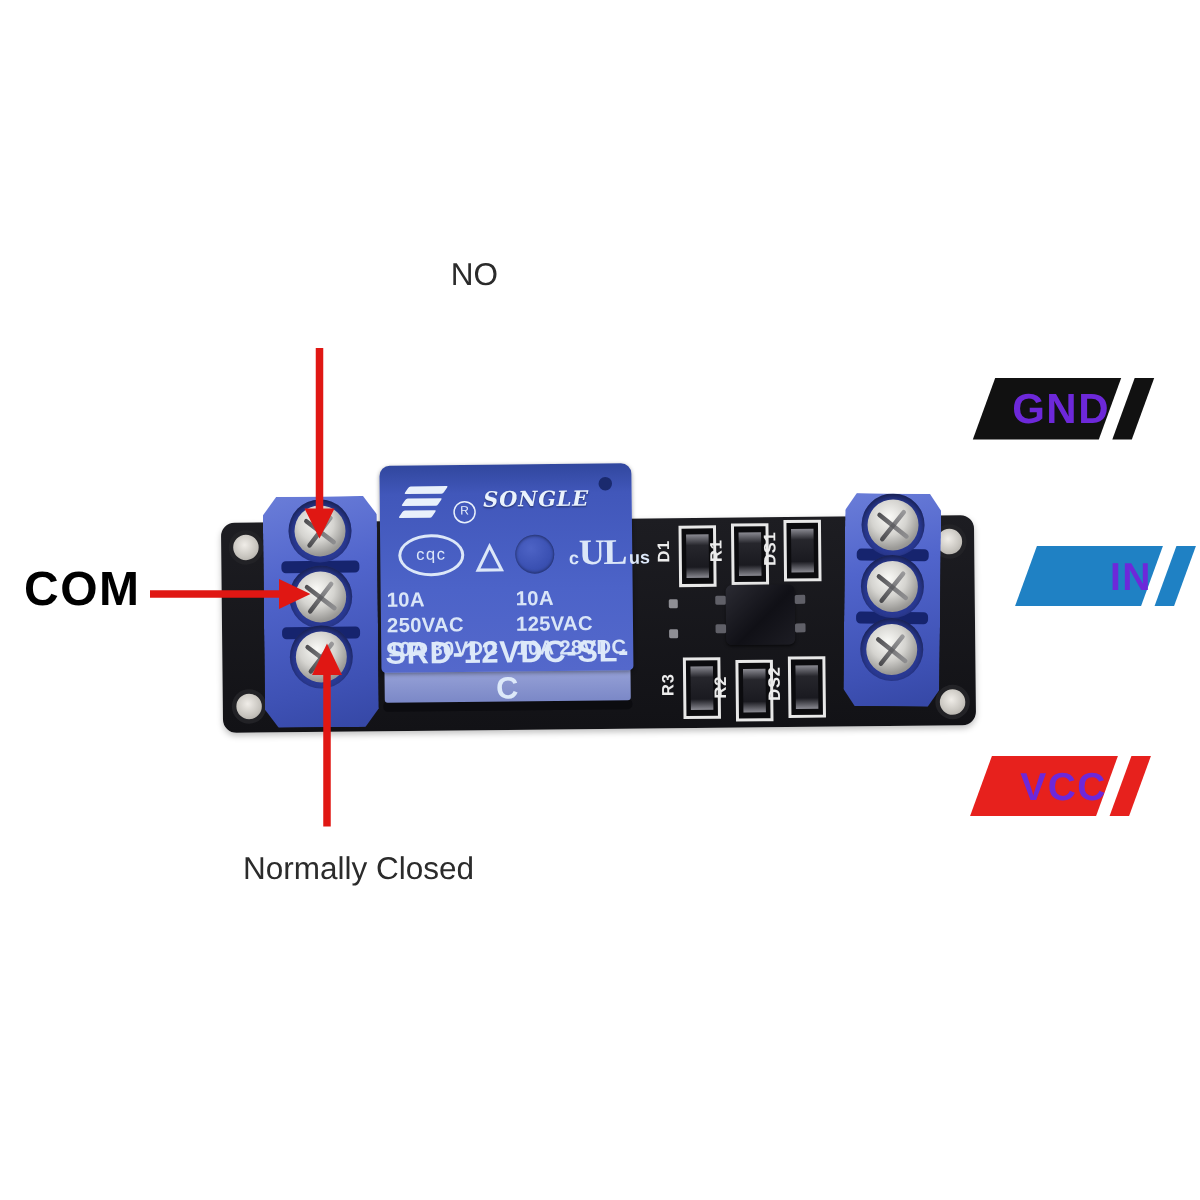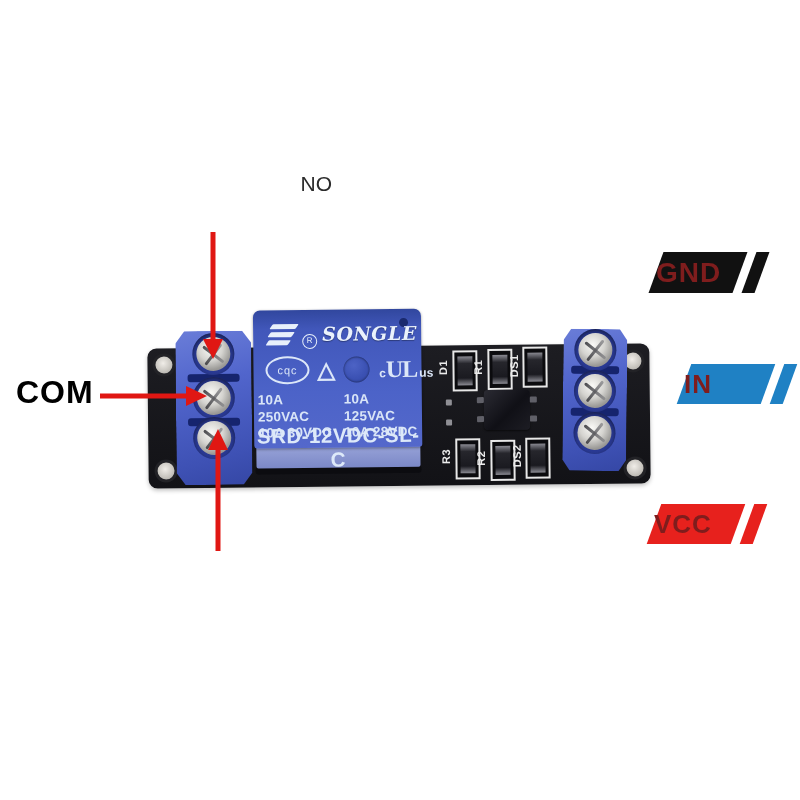--- a/index.html
+++ b/index.html
@@ -16,21 +16,21 @@
 
   
   #arrow-layer{position:absolute;left:0;top:0;z-index:6;pointer-events:none;}
 
   
   .badge{position:absolute;height:41px;z-index:4;}
   .badge .part{position:absolute;top:0;height:100%;transform:skewX(-20deg);}
   .badge .main{left:0;width:84px;}
   .badge .tail{left:93px;width:13px;}
   .badge .txt{position:absolute;left:0;top:0;width:84px;height:41px;line-height:41px;
-    text-align:left;color:#7f1d1d;font-weight:700;letter-spacing:1px;}
+    text-align:right;color:#6d28d9;font-weight:700;letter-spacing:1px;}
   #gnd-badge{left:656px;top:252px;}
   #gnd-badge .part{background:#111111;}
   #gnd-badge .txt{font-size:28px;}
   #in-badge{left:684px;top:364px;height:40px;}
   #in-badge .part{background:#1f81c4;}
   #in-badge .txt{font-size:26px;line-height:40px;}
   #vcc-badge{left:654px;top:504px;height:40px;}
   #vcc-badge .part{background:#e7211d;}
   #vcc-badge .txt{font-size:26px;line-height:40px;}
 
@@ -74,21 +74,21 @@
   #relay-side{position:absolute;left:2px;right:2px;bottom:6px;height:22px;
     background:linear-gradient(180deg,#98a3d8,#7b88c7);border-radius:2px;}
   #relay-shadow{position:absolute;left:1px;right:1px;bottom:0;height:7px;background:#0c0c10;border-radius:3px;}
   .vent{position:absolute;top:9px;right:13px;width:9px;height:9px;border-radius:50%;background:#1a2a6e;}
   .relay-row1{position:absolute;top:8px;left:14px;right:8px;height:32px;display:flex;align-items:center;gap:5px;color:#eaf2fc;}
   .logo-bars{display:flex;flex-direction:column;width:30px;}
   .lbar{height:5px;background:#e8f0fb;margin:1.5px 0;transform:skewX(-35deg);border-radius:1px;}
   .lbar.b1{width:26px;margin-left:4px;} .lbar.b2{width:24px;margin-left:2px;} .lbar.b3{width:22px;}
   .reg{width:13px;height:13px;border:1.5px solid #e8f0fb;border-radius:50%;font-size:8px;line-height:12px;
     text-align:center;color:#e8f0fb;margin-top:14px;flex:0 0 auto;}
-  .brand{font-family:"DejaVu Serif",serif;font-style:italic;font-weight:bold;font-size:19px;
+  .brand{font-family:"DejaVu Serif",serif;font-style:italic;font-weight:bold;font-size:14px;
     letter-spacing:0.5px;text-shadow:0 1px 1px rgba(0,0,0,.35);}
   .relay-row2{position:absolute;top:44px;left:12px;right:6px;height:32px;display:flex;align-items:center;gap:8px;color:#dce7f8;}
   .cqc{width:40px;height:24px;border:2px solid #dce7f8;border-radius:50%;display:flex;align-items:center;
     justify-content:center;font-size:11px;font-weight:400;letter-spacing:1px;flex:0 0 auto;}
   .trimark{font-size:23px;font-weight:700;line-height:24px;}
   .dimple{width:26px;height:26px;border-radius:50%;flex:0 0 auto;
     background:radial-gradient(circle at 40% 35%,#4d63c5,#3a50b2 60%,#33479f);
     box-shadow:inset 0 -1px 2px rgba(0,0,0,.3),inset 0 1px 2px rgba(0,0,0,.35);}
   .ulmark{display:flex;align-items:baseline;margin-left:2px;}
   .ul-c{font-size:12px;font-weight:700;}
@@ -113,20 +113,21 @@
 </head>
 <body>
 
 <div class="anno" id="no-label">
   <div class="abbr">NO</div>
 </div>
 
 <div id="com-label">COM</div>
 
 <div class="anno" id="nc-label">
+  <div>Normally Closed</div>
 </div>
 
 <div class="badge" id="gnd-badge">
   <div class="part main"></div>
   <div class="part tail"></div>
   <div class="txt">GND</div>
 </div>
 <div class="badge" id="in-badge">
   <div class="part main"></div>
   <div class="part tail"></div>

